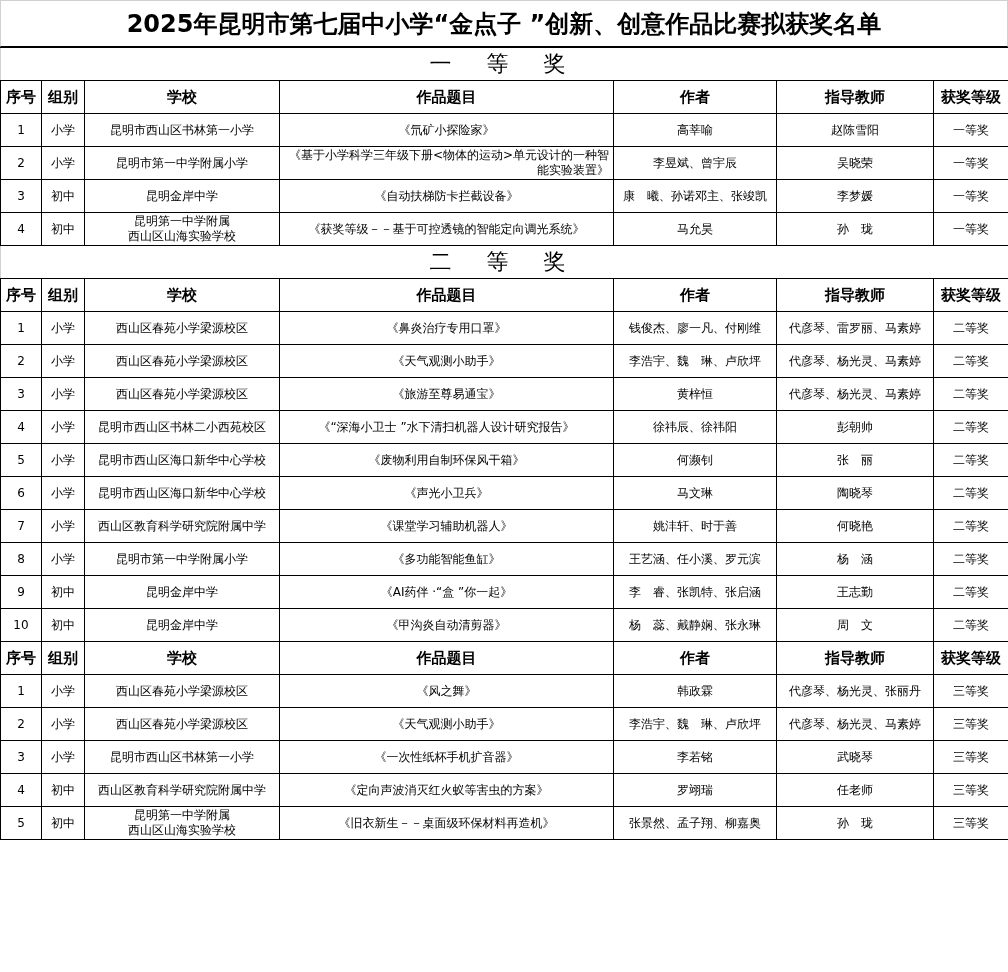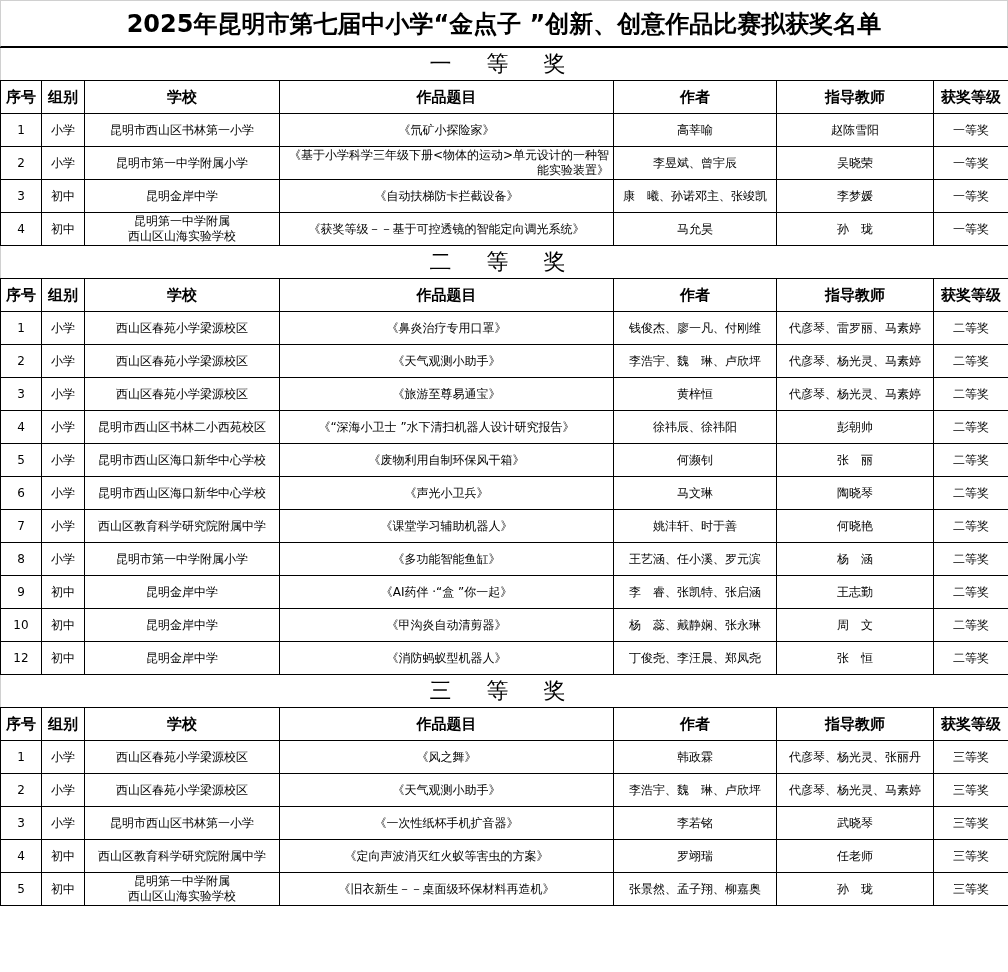--- a/index.html
+++ b/index.html
@@ -174,32 +174,20 @@
         </tr>
         <tr class="row">
           <td>10</td>
           <td>初中</td>
           <td>昆明金岸中学</td>
           <td>《甲沟炎自动清剪器》</td>
           <td>杨　蕊、戴静娴、张永琳</td>
           <td>周　文</td>
           <td>二等奖</td>
         </tr>
-        <tr class="row">
-          <td>12</td>
-          <td>初中</td>
-          <td>昆明金岸中学</td>
-          <td>《消防蚂蚁型机器人》</td>
-          <td>丁俊尧、李汪晨、郑凤尧</td>
-          <td>张　恒</td>
-          <td>二等奖</td>
-        </tr>
-        <tr class="sec">
-          <td colspan="7">三 等 奖</td>
-        </tr>
         <tr class="hdr">
           <th>序号</th>
           <th>组别</th>
           <th>学校</th>
           <th>作品题目</th>
           <th>作者</th>
           <th>指导教师</th>
           <th>获奖等级</th>
         </tr>
         <tr class="row">

